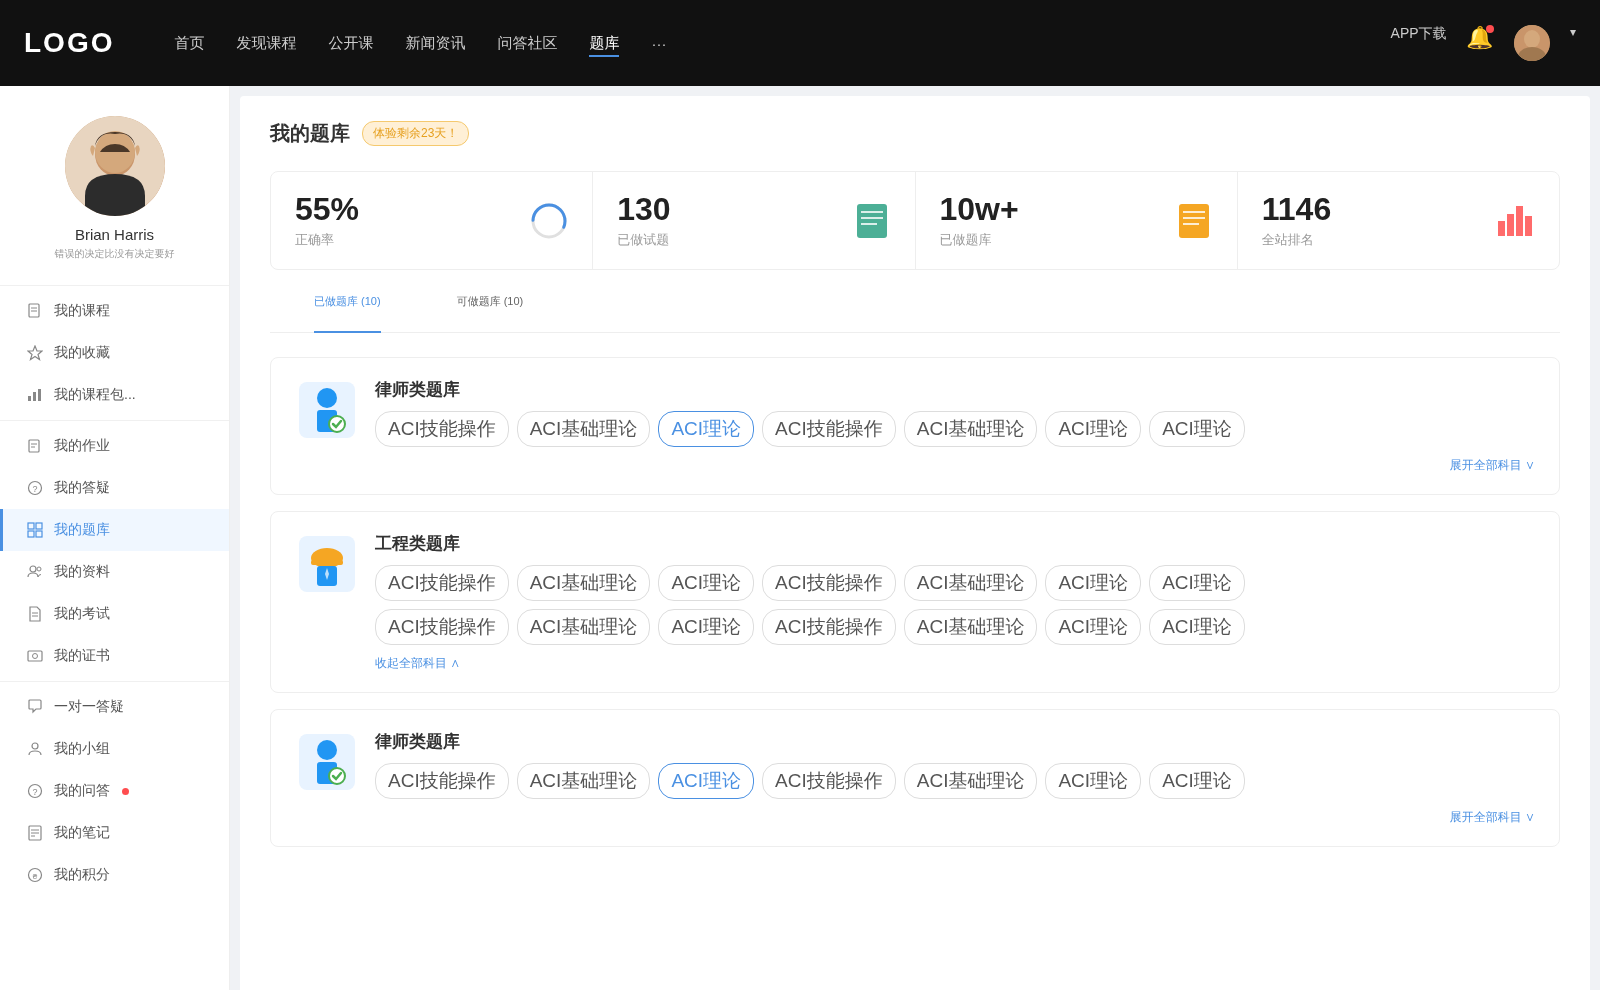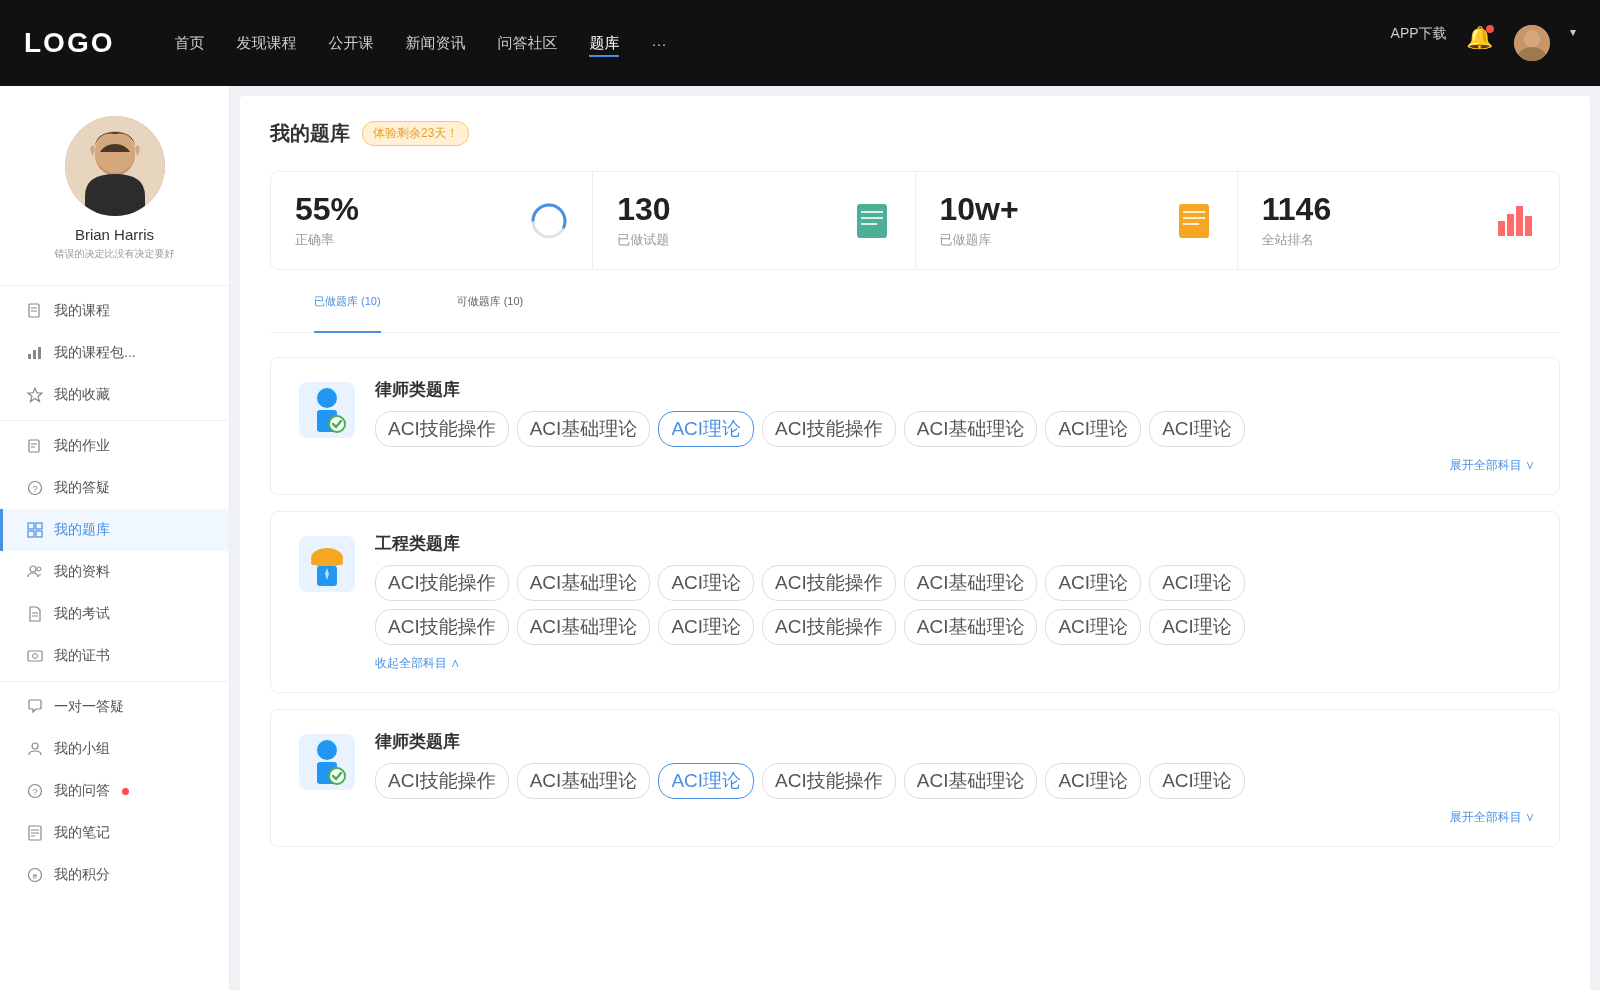--- a/index.html
+++ b/index.html
@@ -395,35 +395,35 @@
               <line x1="4" y1="5" x2="10" y2="5" stroke="#888" stroke-width="1"></line>
               <line x1="4" y1="8" x2="10" y2="8" stroke="#888" stroke-width="1"></line>
             </svg>
         </span>
         <span>我的课程</span>
       </div>
 
       <div class="sidebar-menu-item">
         <span class="sidebar-icon">
           <svg width="16" height="16" viewBox="0 0 16 16">
+              <polygon points="8,1 10,6 15,6 11,9.5 12.5,14.5 8,11.5 3.5,14.5 5,9.5 1,6 6,6" fill="none" stroke="#888" stroke-width="1.2"></polygon>
+            </svg>
+        </span>
+        <span>我的收藏</span>
+      </div>
+
+      <div class="sidebar-menu-item">
+        <span class="sidebar-icon">
+          <svg width="16" height="16" viewBox="0 0 16 16">
               <rect x="1" y="9" width="3" height="5" fill="#888"></rect>
               <rect x="6" y="5" width="3" height="9" fill="#888"></rect>
               <rect x="11" y="2" width="3" height="12" fill="#888"></rect>
             </svg>
         </span>
         <span>我的课程包...</span>
-      </div>
-
-      <div class="sidebar-menu-item">
-        <span class="sidebar-icon">
-          <svg width="16" height="16" viewBox="0 0 16 16">
-              <polygon points="8,1 10,6 15,6 11,9.5 12.5,14.5 8,11.5 3.5,14.5 5,9.5 1,6 6,6" fill="none" stroke="#888" stroke-width="1.2"></polygon>
-            </svg>
-        </span>
-        <span>我的收藏</span>
       </div>
       <div class="sidebar-divider"></div>
 
       <div class="sidebar-menu-item">
         <span class="sidebar-icon">
           <svg width="16" height="16" viewBox="0 0 16 16">
               <rect x="2" y="2" width="10" height="12" rx="1" fill="none" stroke="#888" stroke-width="1.2"></rect>
               <line x1="4" y1="6" x2="10" y2="6" stroke="#888" stroke-width="1"></line>
               <line x1="4" y1="9" x2="8" y2="9" stroke="#888" stroke-width="1"></line>
             </svg>

